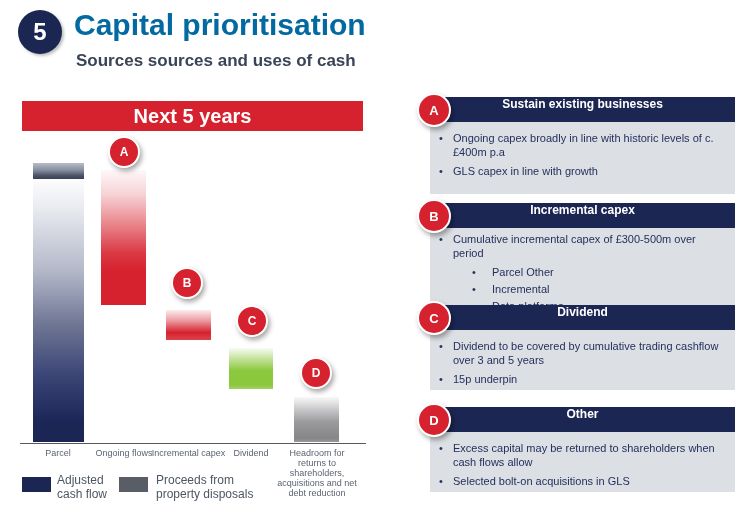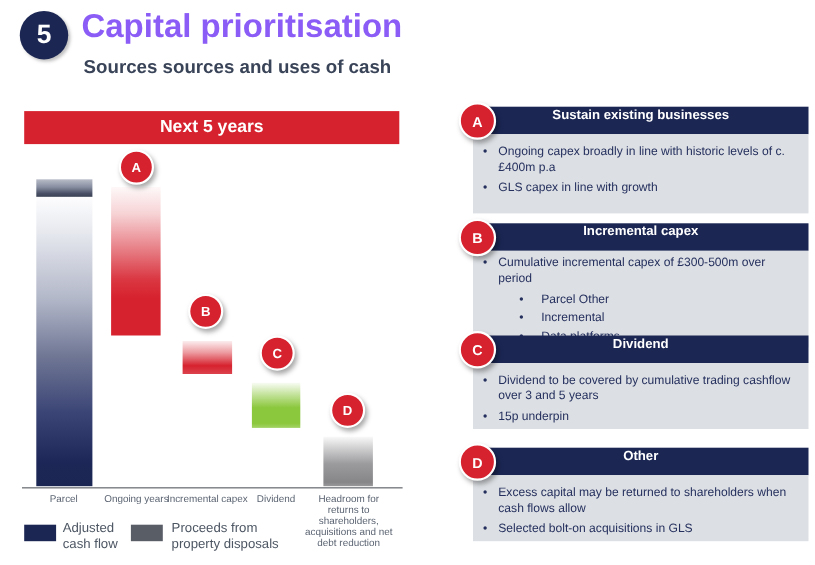--- a/index.html
+++ b/index.html
@@ -4,26 +4,26 @@
 <style>
   * { margin:0; padding:0; box-sizing:border-box; }
   html,body { background:#fff; }
   body { font-family:"Liberation Sans", sans-serif; }
   .slide { position:relative; width:741px; height:514px; background:#ffffff; overflow:hidden; }
 
   
   .slide-num { position:absolute; left:18px; top:10px; width:44px; height:44px; border-radius:50%;
     background:#1b2653; color:#fff; font-size:24px; font-weight:bold; display:flex;
     align-items:center; justify-content:center; box-shadow:2px 2px 3px rgba(0,0,0,0.25); }
-  .title { position:absolute; left:74px; top:8px; font-size:30px; font-weight:bold; color:#8b5cf6; }
+  .title { position:absolute; left:74px; top:8px; font-size:30px; font-weight:bold; color:#0369a1; }
   .subtitle { position:absolute; left:76px; top:51px; font-size:17px; font-weight:bold; color:#3a4458; }
 
   
   .banner { position:absolute; left:22px; top:101px; width:341px; height:30px; background:#d6222e;
-    color:#fff; font-size:16px; font-weight:bold; display:flex; align-items:center; justify-content:center; }
+    color:#fff; font-size:20px; font-weight:bold; display:flex; align-items:center; justify-content:center; }
   .bar { position:absolute; }
   .bar-sources-cap { left:33px; top:163px; width:51px; height:16px;
     background:linear-gradient(180deg,#b9bdc8 0%,#868da0 45%,#4a5166 80%,#3a4154 100%); }
   .bar-sources-body { left:33px; top:179px; width:51px; height:263px;
     background:linear-gradient(180deg,#fdfdfe 0%,#e7e9ef 12%,#b3b8c9 35%,#707795 55%,#3a4475 75%,#1d2757 92%,#1b2653 100%); }
   .bar-ongoing { left:101px; top:170px; width:45px; height:135px;
     background:linear-gradient(180deg,rgba(214,34,46,0.03) 0%,rgba(214,34,46,0.2) 18%,rgba(214,34,46,0.55) 40%,rgba(214,34,46,0.9) 62%,#d6222e 75%,#d6222e 100%); }
   .bar-incremental { left:166px; top:310px; width:45px; height:30px;
     background:linear-gradient(180deg,rgba(214,34,46,0.08) 0%,rgba(214,34,46,0.45) 35%,#d6222e 75%,rgba(214,34,46,0.85) 100%); }
   .bar-dividend { left:229px; top:348px; width:44px; height:41px;
@@ -93,21 +93,21 @@
     <div class="bar bar-headroom"></div>
 
     <div class="badge badge-chart bc-a">A</div>
     <div class="badge badge-chart bc-b">B</div>
     <div class="badge badge-chart bc-c">C</div>
     <div class="badge badge-chart bc-d">D</div>
 
     <div class="axis"></div>
 
     <div class="xlabel xl-0">Parcel</div>
-    <div class="xlabel xl-1">Ongoing years</div>
+    <div class="xlabel xl-1">Ongoing flows</div>
     <div class="xlabel xl-2">Incremental capex</div>
     <div class="xlabel xl-3">Dividend</div>
     <div class="xlabel xl-4">Headroom for returns to shareholders, acquisitions and net debt reduction</div>
 
     <div class="legend-swatch ls-0" style="background: rgb(27, 38, 83);"></div>
     <div class="legend-label ll-0">Adjusted cash flow</div>
     <div class="legend-swatch ls-1" style="background: rgb(89, 93, 102);"></div>
     <div class="legend-label ll-1">Proceeds from property disposals</div>
   </div>
 

